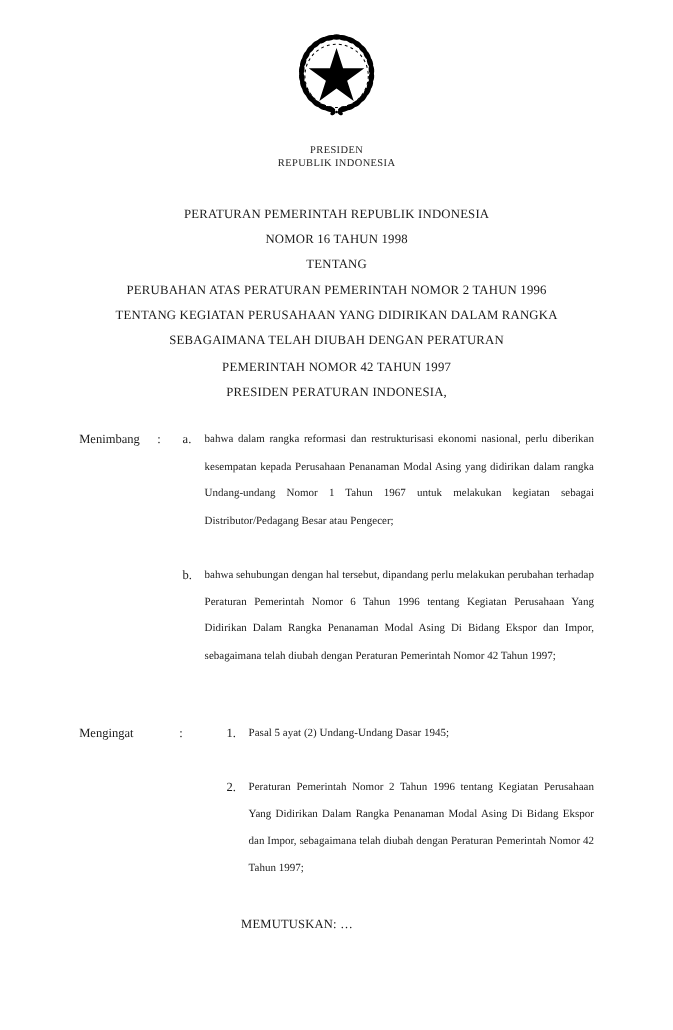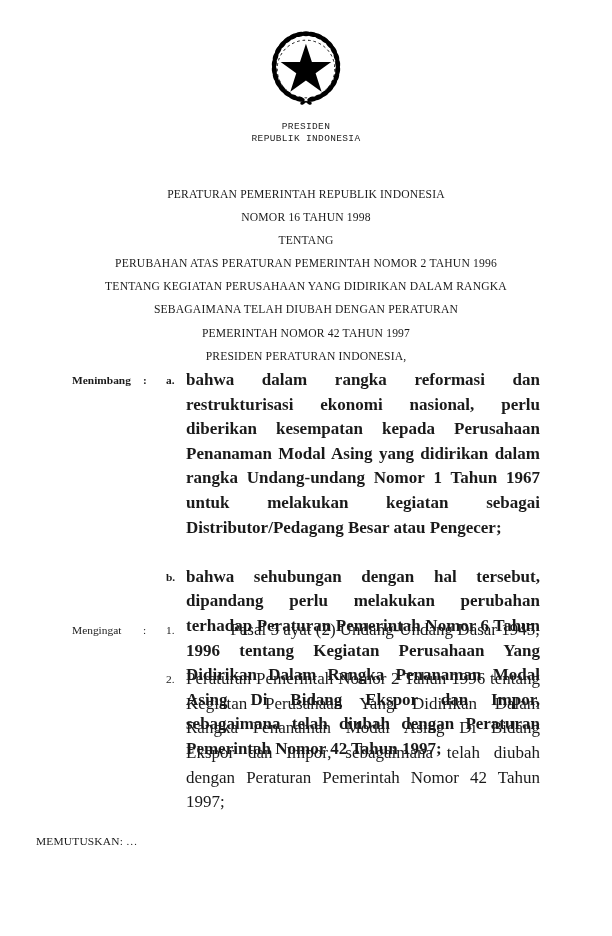--- a/index.html
+++ b/index.html
@@ -33,26 +33,26 @@
     width: 612px;
     text-align: center;
   }
   .emblem-svg {
     display: block;
     margin: 0 auto;
     width: 86px;
     height: 86px;
   }
   .emblem-caption {
-    margin-top: 9px;
+    margin-top: 20px;
     font-size: 9.5px;
     line-height: 11.5px;
     letter-spacing: 0.35px;
     color: #262626;
-    font-family: Liberation Mono, monospace;
+    font-family: Liberation Serif, serif;
   }
   .emblem-caption div { white-space: nowrap; }
 
   
   .title-block {
     position: absolute;
     top: 159px;
     left: 36px;
     width: 540px;
     text-align: center;
@@ -67,22 +67,22 @@
   }
 
   
   .clause {
     position: absolute;
     left: 72px;
     width: 468px;
     display: flex;
     align-items: flex-start;
   }
-  #clause-menimbang { top: 368px; font-weight: bold; }
-  #clause-mengingat { top: 618px; }
+  #clause-menimbang { top: 388px; }
+  #clause-mengingat { top: 655px; gap: 20px; }
 
   .clause-label {
     width: 71px;
     flex: 0 0 71px;
     font-size: 11.4px;
     line-height: 24.6px;
     white-space: nowrap;
   }
   .clause-colon {
     width: 23px;
@@ -102,35 +102,35 @@
   .clause-item + .clause-item { margin-top: 24.6px; }
   .item-marker {
     width: 20px;
     flex: 0 0 20px;
     font-size: 11.4px;
     line-height: 24.6px;
   }
   .item-text {
     flex: 1 1 auto;
     min-width: 0;
-    font-size: 17px;
+    font-size: 10px;
     line-height: 24.6px;
     text-align: justify;
     text-justify: inter-word;
     hyphens: none;
   }
-  .item-text.nojustify { text-align: right; }
+  .item-text.nojustify { text-align: left; }
 
   
   .memutuskan {
     position: absolute;
     top: 832px;
     left: 36px;
     width: 504px;
-    text-align: left;
+    text-align: center;
     font-size: 11.4px;
     line-height: 18px;
     letter-spacing: 0.2px;
     padding-right: 36px;
     box-sizing: border-box;
   }
 </style>
 </head>
 <body>
 

